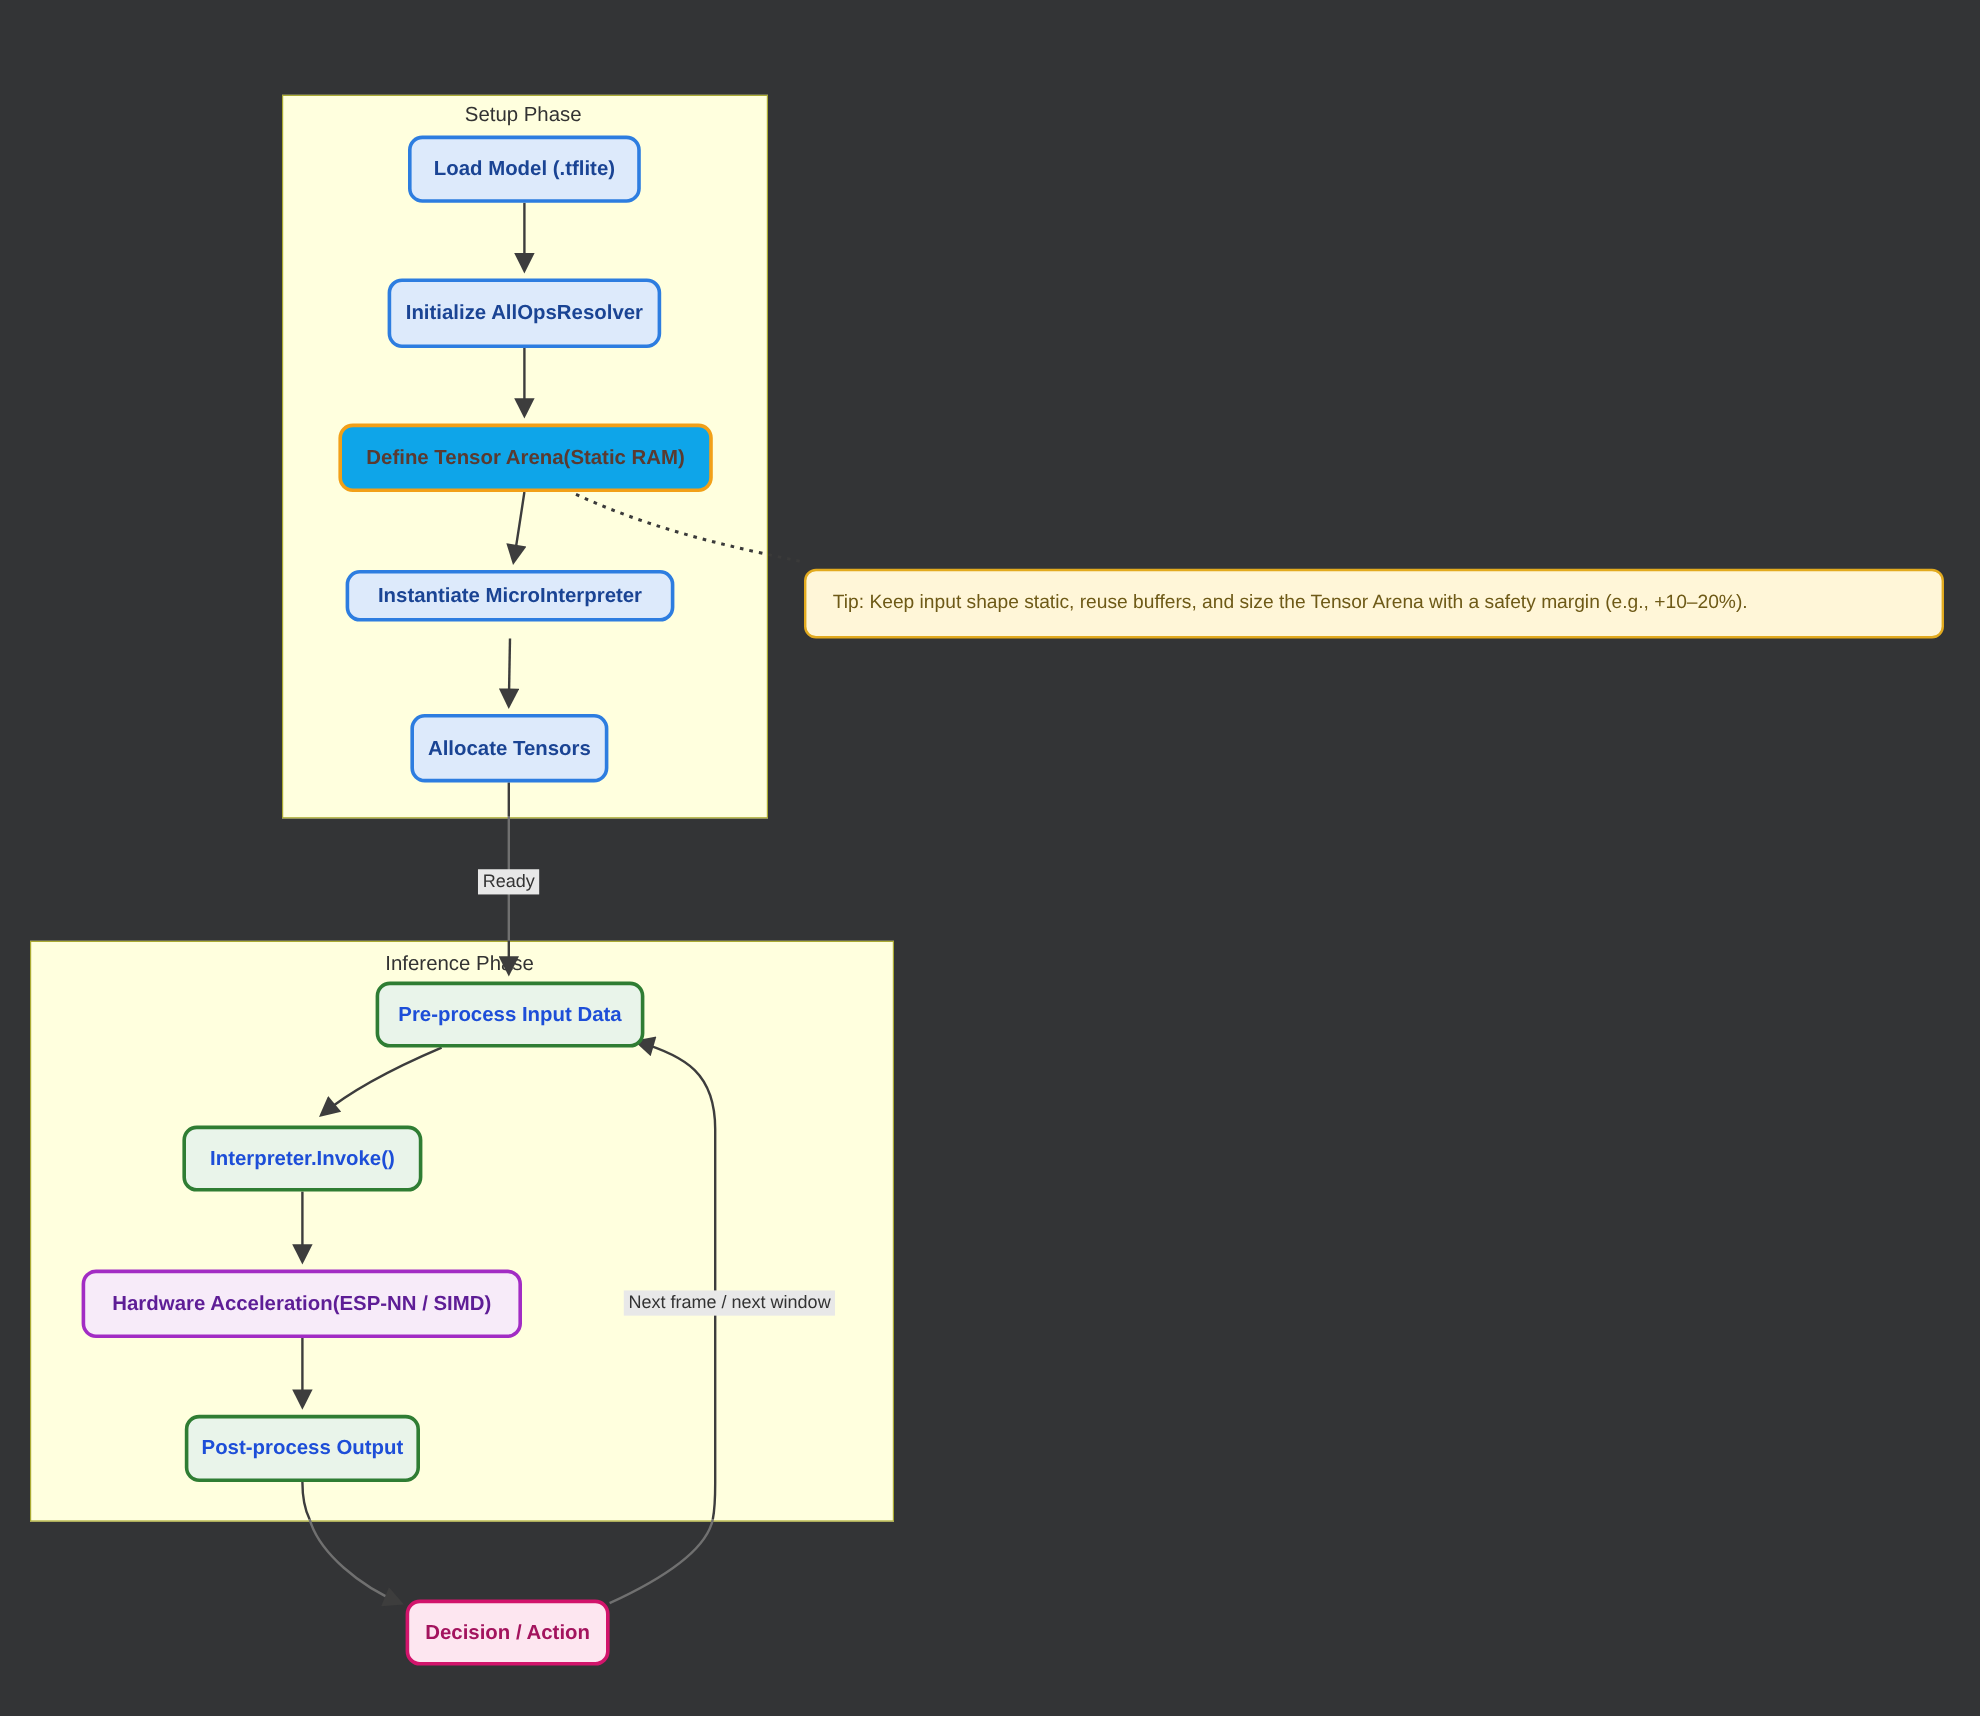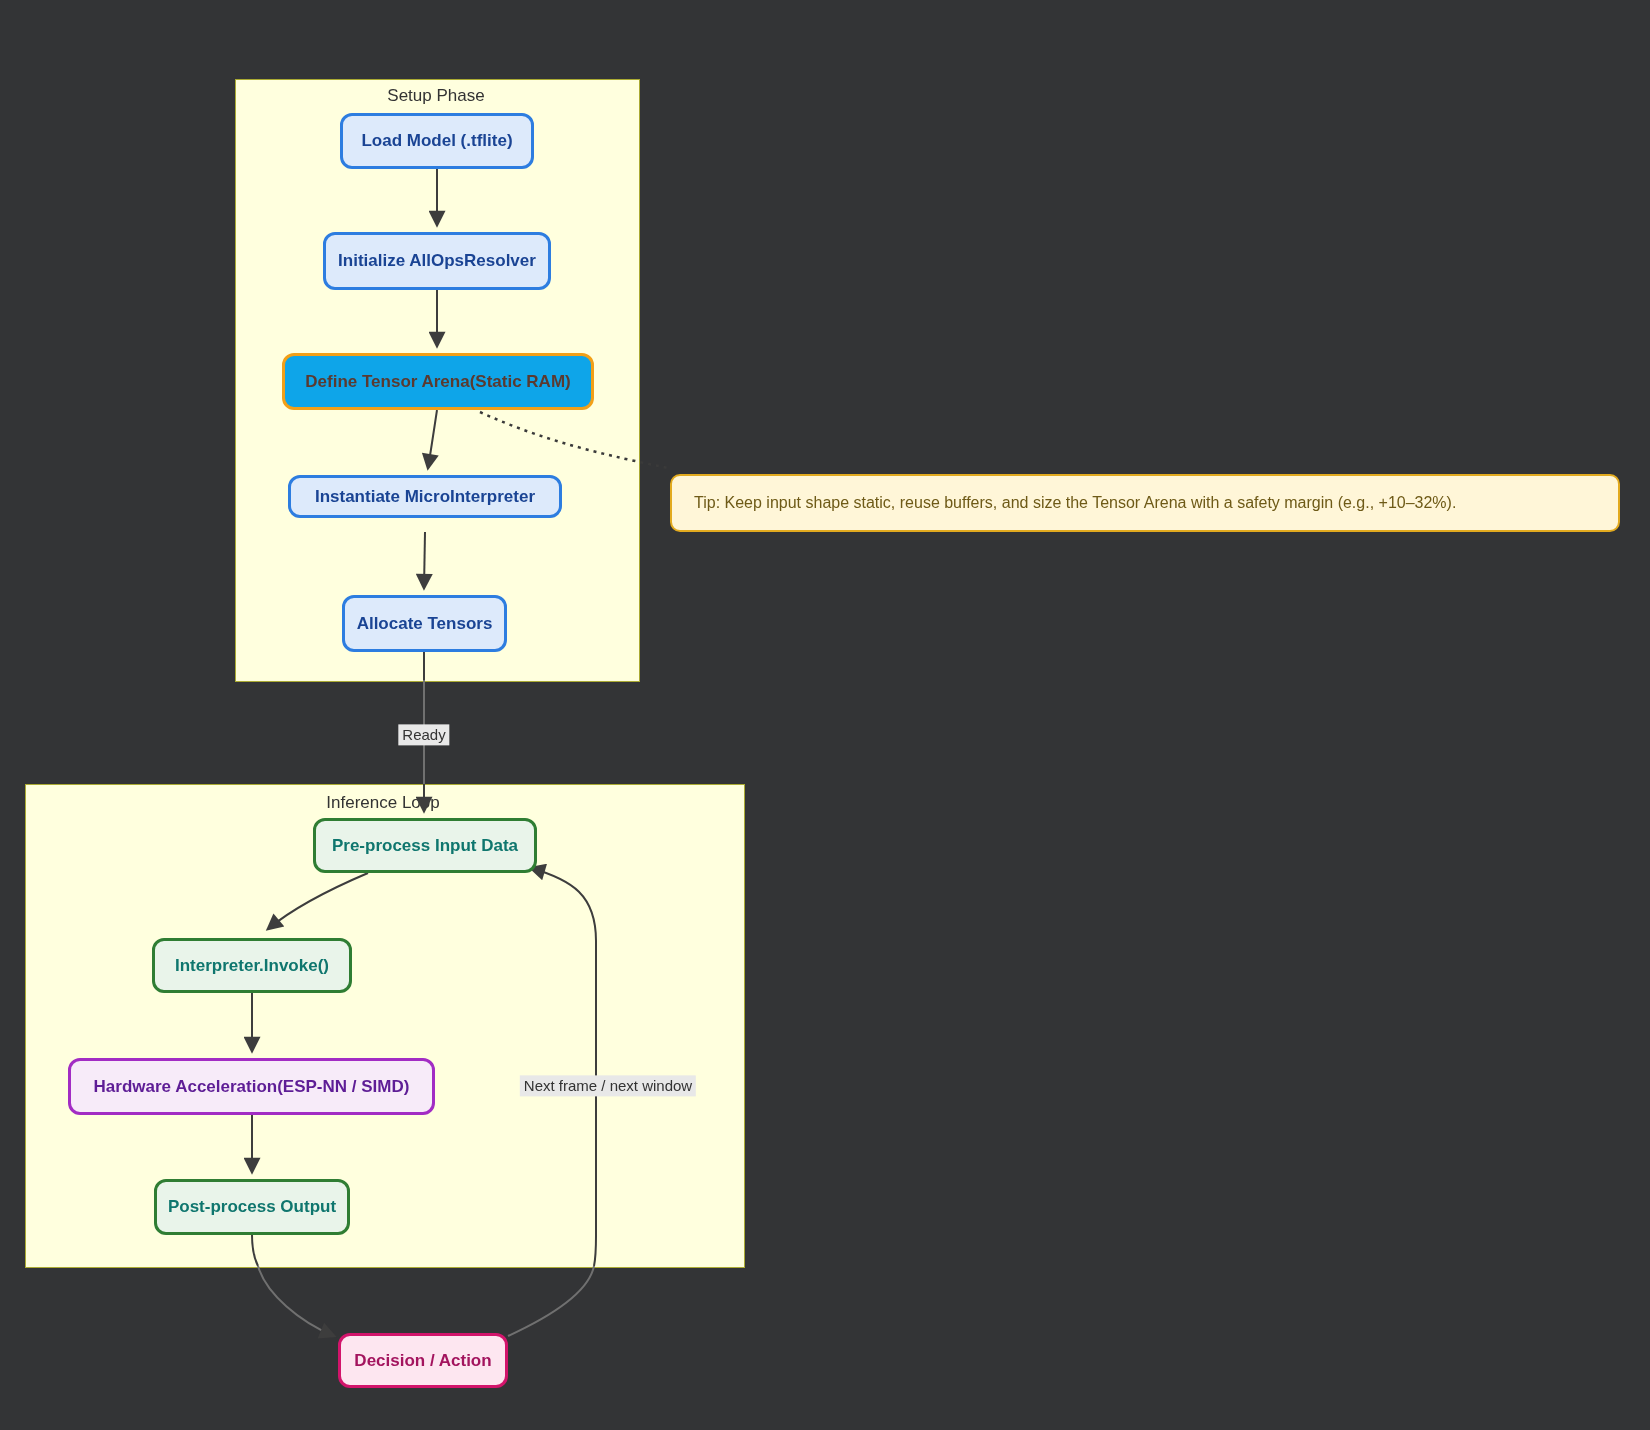--- a/index.html
+++ b/index.html
@@ -22,21 +22,21 @@
   #title-setup{left:436px;top:86px;}
   #title-inference{left:383px;top:793px;}
   
   .node{
     display:flex;align-items:center;justify-content:center;
     border-radius:12px;border:3px solid;Eborder-style:solid;
     font-size:17px;font-weight:700;white-space:nowrap;z-index:3;
   }
   .node-blue  {background:#ddeafb;border-color:#2d7de0;color:#1a4494;}
   .node-orange{background:#0ea5e9;border-color:#f2a018;color:#5a3a30;}
-  .node-green {background:#e9f4ea;border-color:#2f7d33;color:#0f766e;}
+  .node-green {background:#e9f4ea;border-color:#2f7d33;color:#1d4ed8;}
   .node-purple{background:#f7ebf9;border-color:#a22cc4;color:#5e1d96;}
   .node-pink  {background:#fde6f0;border-color:#d2146b;color:#a3145e;}
   #node-load      {left:340px;top:113px;width:194px;height:56px;}
   #node-init      {left:323px;top:232px;width:228px;height:58px;}
   #node-define    {left:282px;top:353px;width:312px;height:57px;}
   #node-inst      {left:288px;top:475px;width:274px;height:43px;}
   #node-alloc     {left:342px;top:595px;width:165px;height:57px;}
   #node-prep      {left:313px;top:818px;width:224px;height:55px;}
   #node-invoke    {left:152px;top:938px;width:200px;height:55px;}
   #node-hw        {left:68px; top:1058px;width:367px;height:57px;}
@@ -59,21 +59,21 @@
 </style>
 </head>
 <body>
 
 <div id="stage">
 
   <div class="cluster" id="cluster-setup"></div>
   <div class="cluster" id="cluster-inference"></div>
 
   <div class="cluster-title" id="title-setup">Setup Phase</div>
-  <div class="cluster-title" id="title-inference">Inference Loop</div>
+  <div class="cluster-title" id="title-inference">Inference Phase</div>
 
   <svg id="edge-layer" width="1650" height="1430" viewBox="0 0 1650 1430">
     <defs>
       <marker id="ah" viewBox="0 0 12 12" refX="10" refY="6" markerWidth="20" markerHeight="17" markerUnits="userSpaceOnUse" orient="auto">
         <path d="M0,0 L12,6 L0,12 Z" fill="#3d3d3d"></path>
       </marker>
     </defs>
     <g fill="none" stroke-width="2">
       <path d="M437,169 L437,225" stroke="#3d3d3d" marker-end="url(#ah)"></path>
       <path d="M437,290 L437,346" stroke="#3d3d3d" marker-end="url(#ah)"></path>
@@ -100,19 +100,19 @@
   <div class="node node-blue" id="node-alloc">Allocate Tensors</div>
 
   <div class="node node-green" id="node-prep">Pre-process Input Data</div>
   <div class="node node-green" id="node-invoke">Interpreter.Invoke()</div>
   <div class="node node-purple" id="node-hw">Hardware Acceleration(ESP-NN / SIMD)</div>
   <div class="node node-green" id="node-post">Post-process Output</div>
 
   <div class="node node-pink" id="node-decision">Decision / Action</div>
 
   <div class="tip-box">
-    <span>Tip: Keep input shape static, reuse buffers, and size the Tensor Arena with a safety margin (e.g., +10–32%).</span>
+    <span>Tip: Keep input shape static, reuse buffers, and size the Tensor Arena with a safety margin (e.g., +10–20%).</span>
   </div>
 
   <div class="edge-label" id="label-ready">Ready</div>
   <div class="edge-label" id="label-next">Next frame / next window</div>
 
 </div>
 
 </body></html>

